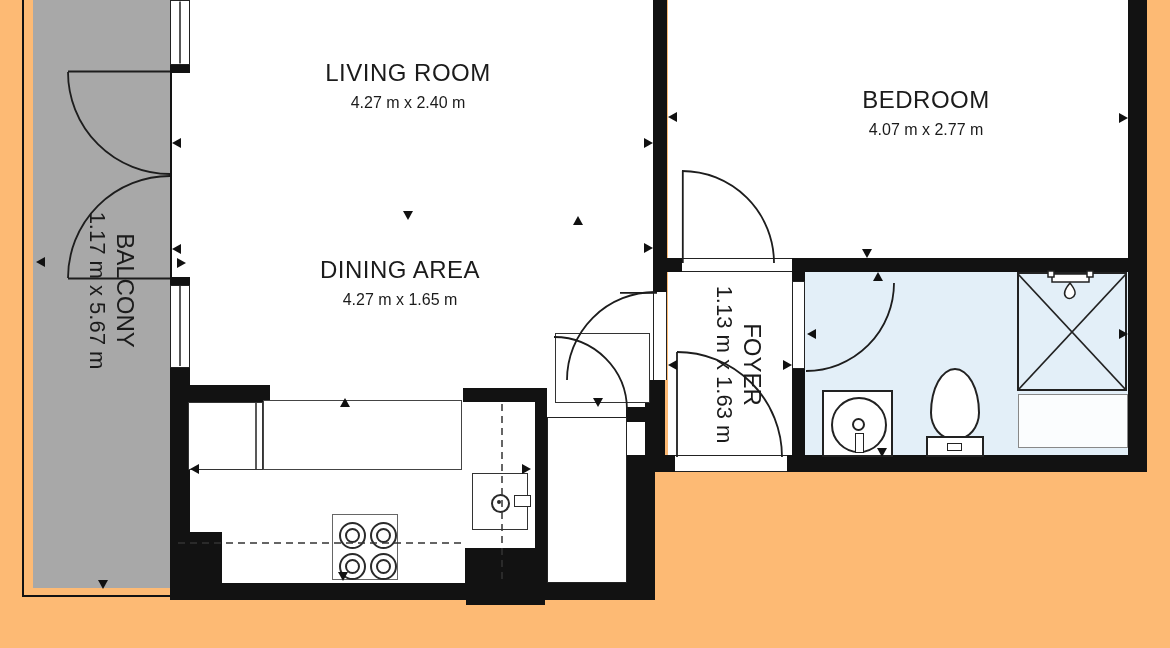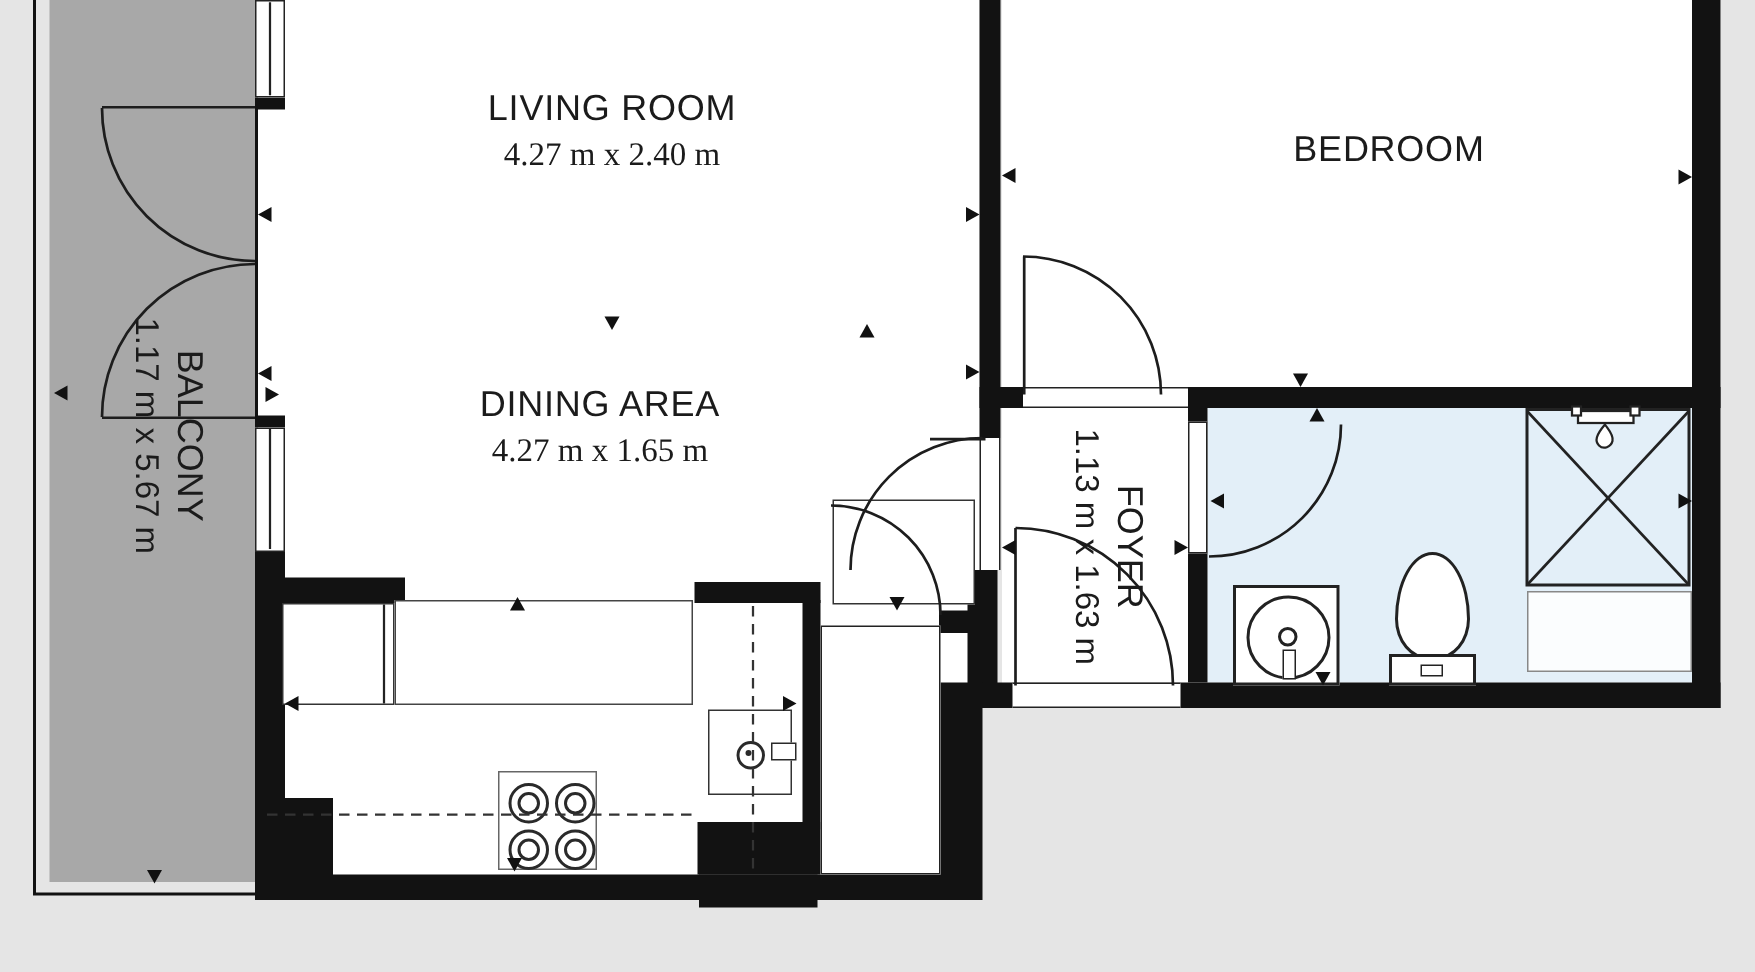--- a/index.html
+++ b/index.html
@@ -1,24 +1,24 @@
 <!DOCTYPE html>
 <html><head>
 <meta charset="utf-8">
 <style>
   html,body{margin:0;padding:0;background:#FFC40D;}
-  #plan{position:relative;width:1170px;height:648px;background:#e5e5e5;overflow:hidden;
+  #plan{position:relative;width:1170px;height:648px;background:#fdba74;overflow:hidden;
         font-family:"Liberation Sans", sans-serif;}
   .abs{position:absolute;}
   .white{background:#ffffff;}
   .wall{background:#121212;position:absolute;}
   .thin{border:1.5px solid #222;background:#fff;position:absolute;box-sizing:border-box;}
   .room-label{position:absolute;text-align:center;color:#1b1b1b;z-index:60;pointer-events:none;}
   .room-label .nm{font-size:24px;line-height:30px;letter-spacing:.5px;white-space:nowrap;}
-  .room-label .dm{font-size:22px;line-height:30px;white-space:nowrap;font-family:Liberation Serif, serif;}
+  .room-label .dm{font-size:16px;line-height:30px;white-space:nowrap;}
   .rot-wrap{position:absolute;display:flex;align-items:center;justify-content:center;z-index:60;pointer-events:none;}
   .rot-inner{transform:rotate(90deg);text-align:center;color:#1b1b1b;}
   svg.overlay{position:absolute;left:0;top:0;z-index:40;pointer-events:none;}
   .fix{position:absolute;box-sizing:border-box;z-index:30;}
 </style>
 </head>
 <body>
 
 <div id="plan">
 
@@ -153,20 +153,21 @@
   <div class="room-label" style="left:248px;top:58px;width:320px;">
     <div class="nm">LIVING ROOM</div>
     <div class="dm">4.27 m x 2.40 m</div>
   </div>
   <div class="room-label" style="left:240px;top:255px;width:320px;">
     <div class="nm">DINING AREA</div>
     <div class="dm">4.27 m x 1.65 m</div>
   </div>
   <div class="room-label" style="left:776px;top:85px;width:300px;">
     <div class="nm">BEDROOM</div>
+    <div class="dm">4.07 m x 2.77 m</div>
   </div>
   <div class="room-label" style="left:793px;top:293px;width:300px;">
   </div>
   <div class="rot-wrap" style="left:629px;top:254px;width:220px;height:220px;">
     <div class="rot-inner">
       <div class="nm" style="font-size:24px;line-height:29px;white-space:nowrap;">FOYER</div>
       <div class="dm" style="font-size:22px;line-height:28px;white-space:nowrap;">1.13 m x 1.63 m</div>
     </div>
   </div>
   <div class="rot-wrap" style="left:2px;top:180px;width:220px;height:220px;">

